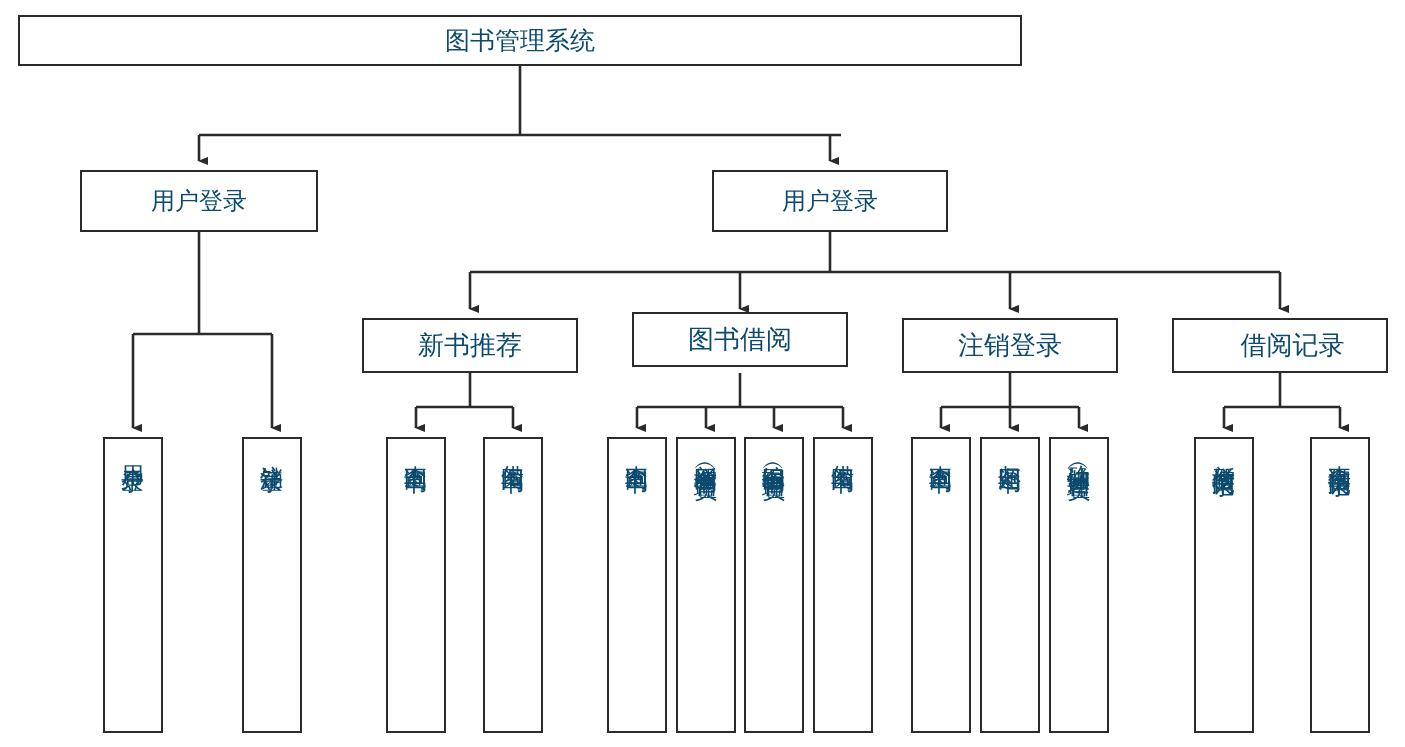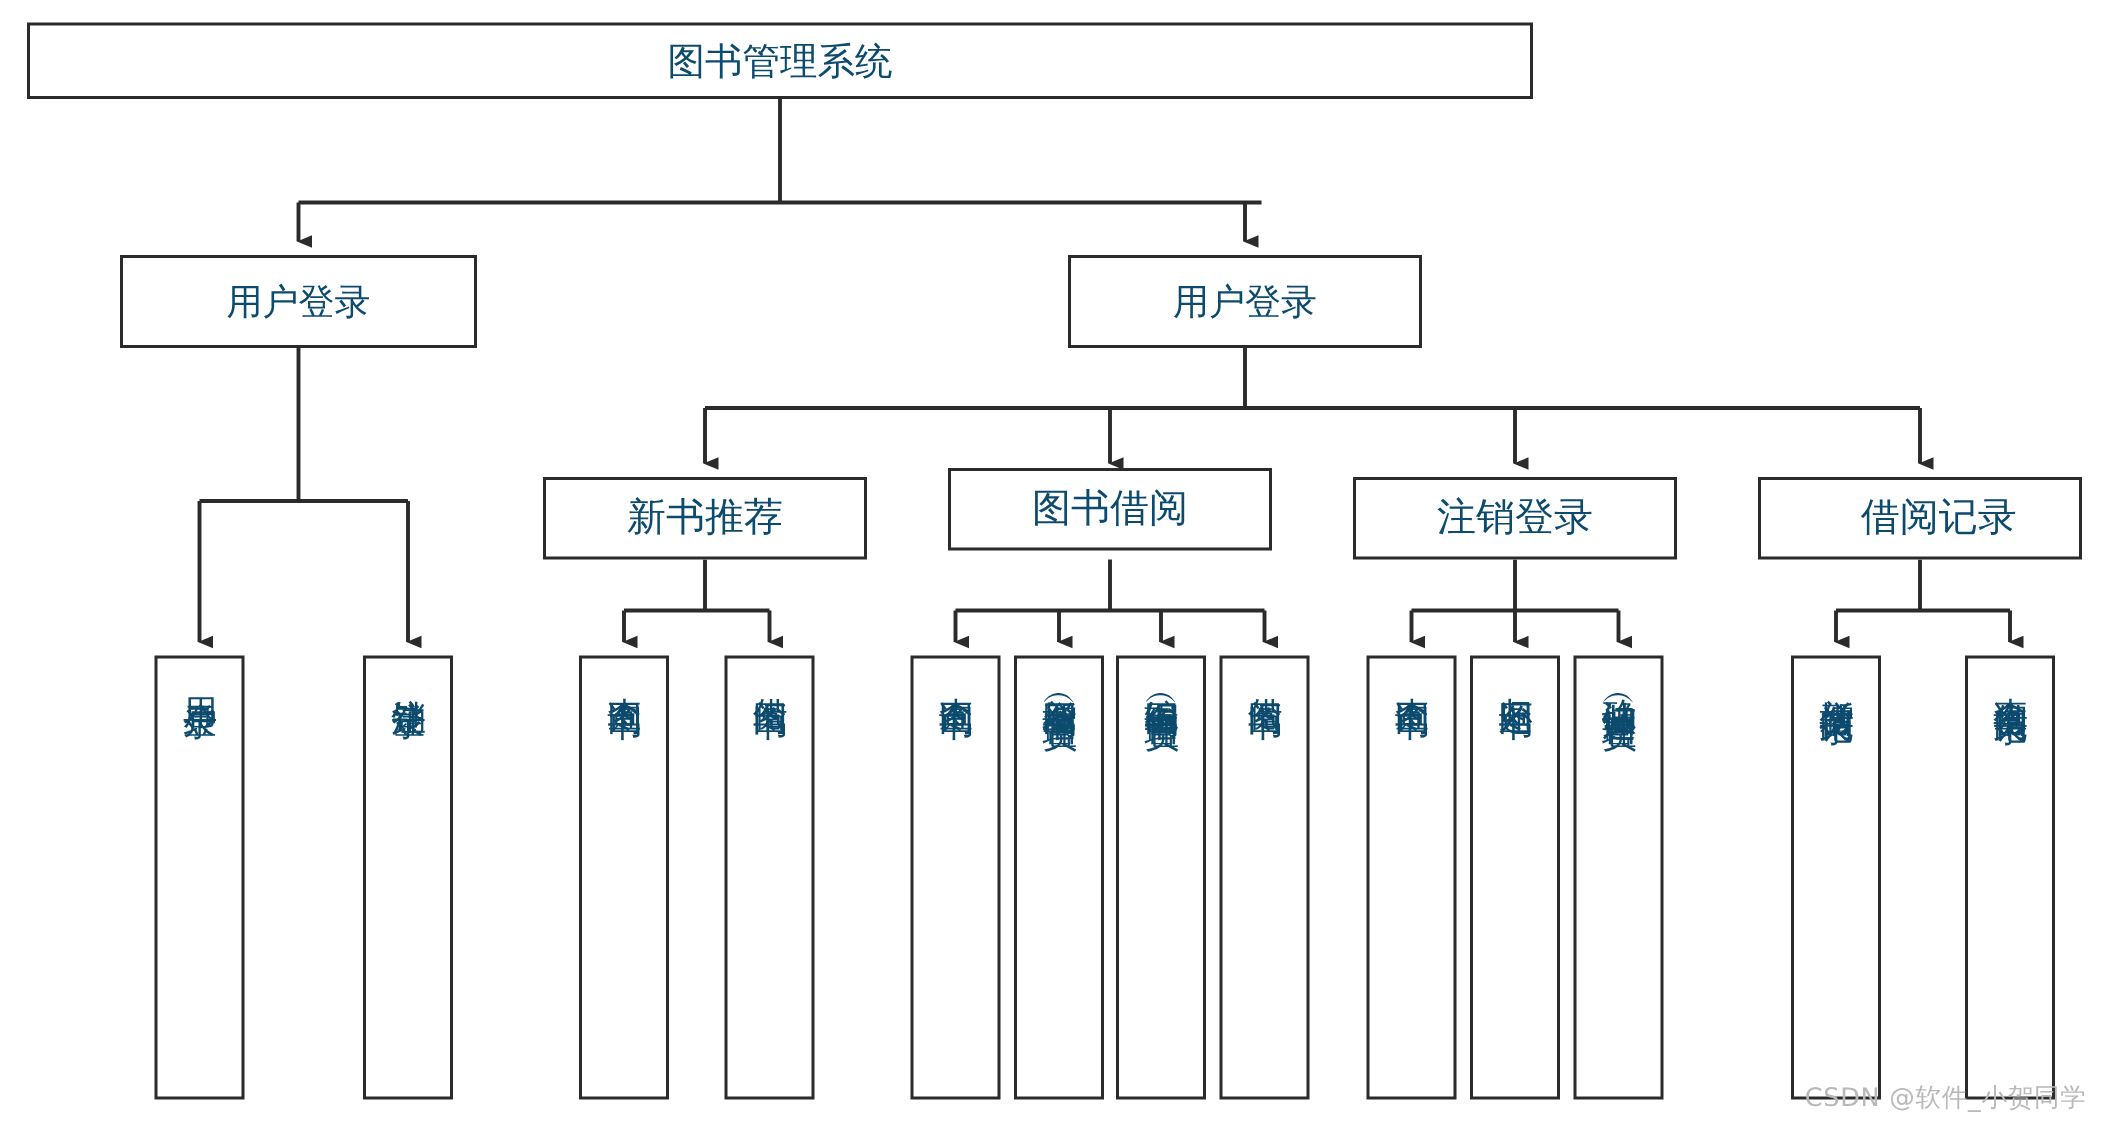--- a/index.html
+++ b/index.html
@@ -191,15 +191,14 @@
     <span class="label">确认归还（管理员）</span>
   </div>
 
   <div class="node node-leaf" style="left:1194px; top:437px; width:60px; height:296px;">
     <span class="label">新增借阅记录</span>
   </div>
   <div class="node node-leaf" style="left:1310px; top:437px; width:60px; height:296px;">
     <span class="label">查询借阅记录</span>
   </div>
 
-  <div id="watermark">CSDN @软件_小贺同学</div>
 
 </div>
 
 </body></html>

